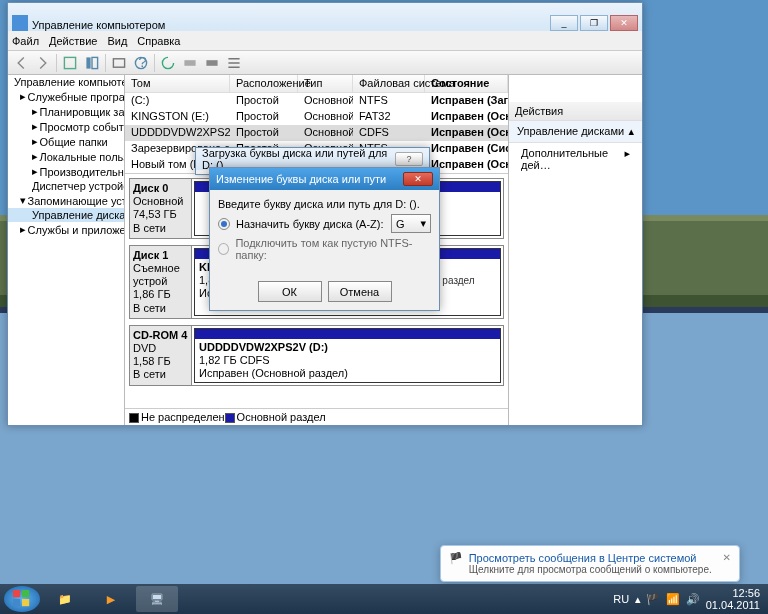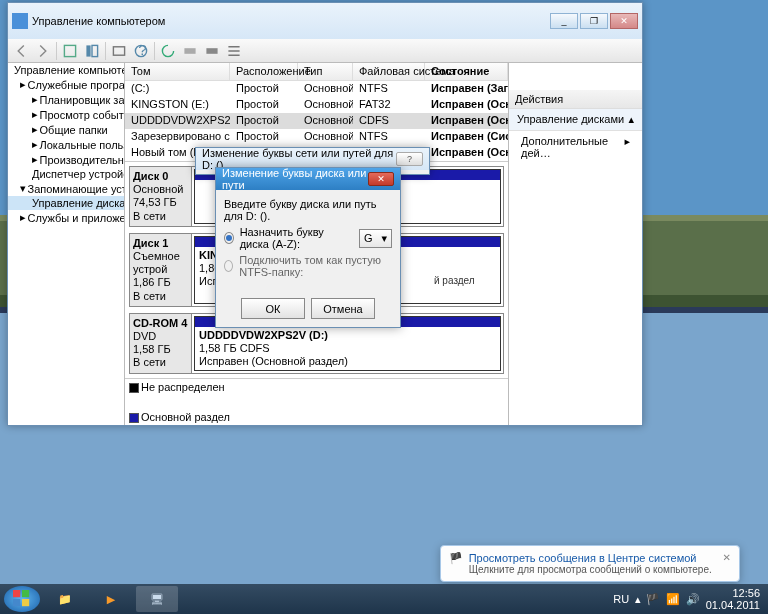--- a/index.html
+++ b/index.html
@@ -2,21 +2,21 @@
 <html><head>
 <meta charset="utf-8">
 <style>
 * { box-sizing: border-box; margin: 0; padding: 0; font-family: "Segoe UI", Tahoma, sans-serif; font-size: 11px; }
 body { width: 768px; height: 614px; overflow: hidden; background: linear-gradient(to bottom, #4a7fb8 0%, #6fa3d0 25%, #8ab5d4 35%, #a8773d 38%, #4a5f3d 45%, #2f4528 50%, #3a5a7a 55%, #5c8cb5 100%); position: relative; }
 
 
 .backdrop { position: absolute; inset: 0; background: linear-gradient(180deg, #5b95c7 0 35%, #7a8a5f 35% 36%, #5a6f4a 36% 48%, #3d5332 48% 50%, #2a3a5a 50% 51%, #7aa5cc 51% 100%); }
 
 .window { position: absolute; top: 2px; left: 7px; width: 636px; height: 424px; background: #f0f0f0; border: 1px solid #6a8fb3; box-shadow: 0 0 8px rgba(0,0,0,.3); display: flex; flex-direction: column; }
-.titlebar { height: 36px; background: linear-gradient(#eaf3fb, #d6e7f7); display: flex; align-items: center; padding: 0 4px; }
+.titlebar { height: 28px; background: linear-gradient(#eaf3fb, #d6e7f7); display: flex; align-items: flex-end; padding: 0 4px; }
 .titlebar .icon { width: 16px; height: 16px; background: #4a90d9; margin-right: 4px; }
 .titlebar .title { flex: 1; font-size: 11px; }
 .winbtns { display: flex; gap: 2px; }
 .winbtn { width: 28px; height: 16px; background: linear-gradient(#f5f9fd,#cadff1); border: 1px solid #8fb3d4; display: flex; align-items: center; justify-content: center; font-size: 9px; }
 .winbtn.close { background: linear-gradient(#e8b8b8,#d48888); border-color: #b36666; color: #fff; }
 
 .menubar { height: 20px; background: #f0f0f0; border-bottom: 1px solid #ccc; display: flex; align-items: center; padding: 0 4px; gap: 10px; }
 .menubar span { font-size: 11px; }
 
 .toolbar { height: 24px; background: linear-gradient(#fafafa,#e6e6e6); border-bottom: 1px solid #bbb; display: flex; align-items: center; padding: 0 4px; gap: 4px; }
@@ -41,21 +41,21 @@
 
 .diskmap { flex: 1; background: #fff; border-top: 1px solid #ccc; overflow: auto; padding: 4px; }
 .diskrow { display: flex; margin-bottom: 6px; border: 1px solid #888; }
 .diskinfo { width: 62px; background: #e7e7e7; padding: 3px; font-size: 10px; line-height: 1.2; border-right: 1px solid #888; }
 .diskinfo .dname { font-weight: bold; }
 .diskparts { flex: 1; display: flex; }
 .part { flex: 1; border: 1px solid #333; margin: 2px; }
 .part .partbar { height: 10px; background: #1a1aa8; }
 .part .partbody { padding: 2px 4px; font-size: 10px; line-height: 1.2; }
 
-.legend { display: flex; gap: 18px; font-size: 10px; padding: 2px 4px; border-top: 1px solid #ccc; flex-direction: column; }
+.legend { display: flex; gap: 0; font-size: 10px; padding: 2px 4px; border-top: 1px solid #ccc; }
 .legend .sq { width: 10px; height: 10px; display: inline-block; border: 1px solid #555; vertical-align: middle; margin-right: 2px; }
 
 .actions { width: 134px; background: #fff; border-left: 1px solid #bbb; }
 .actions .hdr { background: linear-gradient(#f5f5f5,#e7e7e7); padding: 3px 6px; border-bottom: 1px solid #ddd; font-size: 11px; margin-top: 27px; }
 .actions .section { padding: 4px 8px; font-size: 11px; background: #eef4fb; display: flex; justify-content: space-between; border-bottom: 1px solid #e0e0e0; }
 .actions .item { padding: 4px 12px; font-size: 11px; display: flex; justify-content: space-between; }
 
 
 .dialog { position: absolute; top: 147px; left: 195px; width: 235px; background: #f0f0f0; border: 1px solid #6a8fb3; box-shadow: 0 0 10px rgba(0,0,0,.35); }
 .dtitlebar { height: 22px; display: flex; align-items: center; padding: 0 6px; background: linear-gradient(#eaf3fb,#d6e7f7); font-size: 11px; }
@@ -97,20 +97,26 @@
   <div class="titlebar">
     <span class="icon"></span>
     <span class="title">Управление компьютером</span>
     <div class="winbtns">
       <div class="winbtn">_</div>
       <div class="winbtn">❐</div>
       <div class="winbtn close">✕</div>
     </div>
   </div>
 
+  <div class="menubar">
+    <span>Файл</span>
+    <span>Действие</span>
+    <span>Вид</span>
+    <span>Справка</span>
+  </div>
 
   <div class="toolbar">
     <div class="tbtn">
         <svg viewBox="0 0 10 10">
           <path d="M7 1L3 5l4 4" stroke="#888" fill="none"></path>
         </svg>
       </div>
     <div class="tbtn">
         <svg viewBox="0 0 10 10">
           <path d="M3 1l4 4-4 4" stroke="#888" fill="none"></path>
@@ -264,21 +270,21 @@
         <div class="diskrow">
           <div class="diskinfo">
             <div class="dname">CD-ROM 4</div>
             <div>DVD</div>
             <div>1,58 ГБ</div>
             <div>В сети</div>
           </div>
           <div class="diskparts">
               <div class="part">
                 <div class="partbar"></div>
-                <div class="partbody"><b>UDDDDVDW2XPS2V (D:)</b><br><span>1,58 ГБ CDFS</span><br><span>Исправен (Основной раздел)</span></div>
+                <div class="partbody"><b>UDDDDVDW2XPS2V (D:)</b><br><span>1,82 ГБ CDFS</span><br><span>Исправен (Основной раздел)</span></div>
               </div>
             </div>
         </div>
       </div>
 
       <div class="legend">
         <span><span class="sq" style="background:#000"></span><span>Не распределен</span></span>
         <span><span class="sq" style="background:#1a1aa8"></span><span>Основной раздел</span></span>
       </div>
     </div>
@@ -298,26 +304,26 @@
 </div>
 
 <div class="hidden-btns">
   <div class="tinybtn">ОК</div>
   <div class="tinybtn">Отмена</div>
 </div>
 <div class="stray" style="top:275px; left:434px">й раздел</div>
 
 <div class="dialog" style="top:147px; left:195px; width:235px; height:28px">
   <div class="dtitlebar">
-    <span>Изменение буквы сети или путей для D: ()</span>
+    <span>Загрузка буквы диска или путей для D: ()</span>
     <div class="dclose" style="background:linear-gradient(#fff,#ddd);color:#555;border-color:#aaa">?</div>
   </div>
 </div>
 
-<div class="dialog" style="top:167px; left:215px; width:186px;">
+<div class="dialog" style="top:167px; left:209px; width:231px;">
   <div class="dtitlebar active">
     <span>Изменение буквы диска или пути</span>
     <div class="dclose">✕</div>
   </div>
   <div class="dbody">
     <div>Введите букву диска или путь для D: ().</div>
     <div class="row">
       <span class="radio">
           <span class="dot"></span>
         </span>

